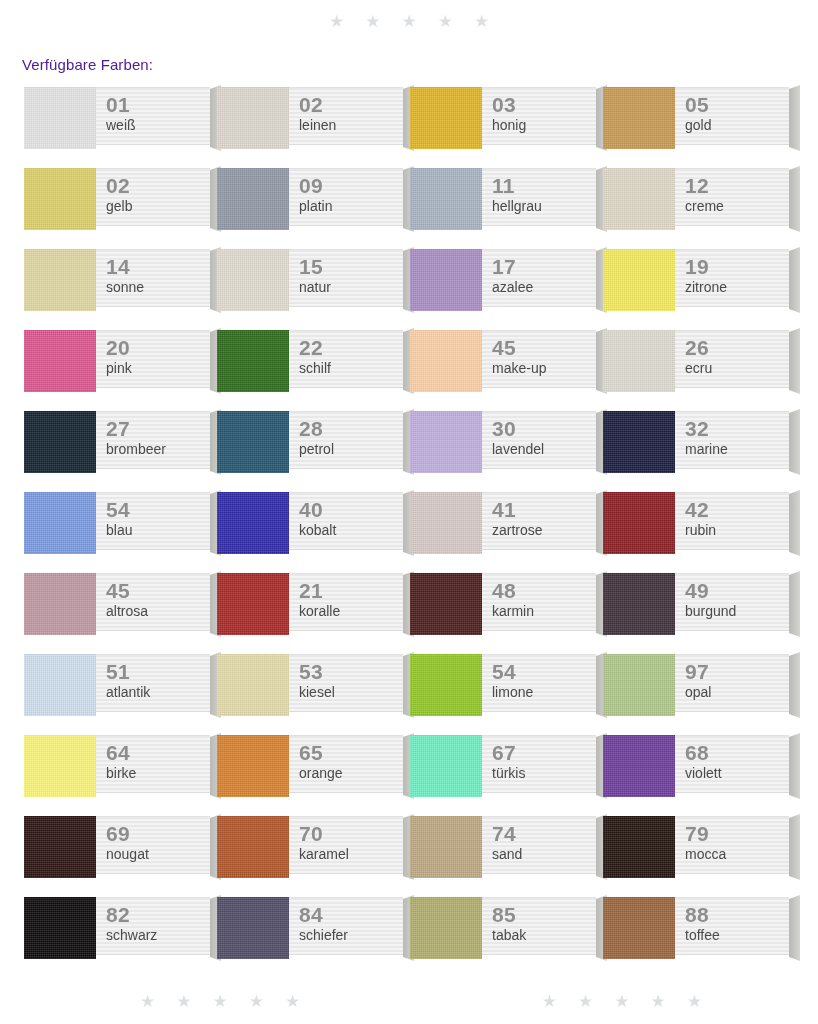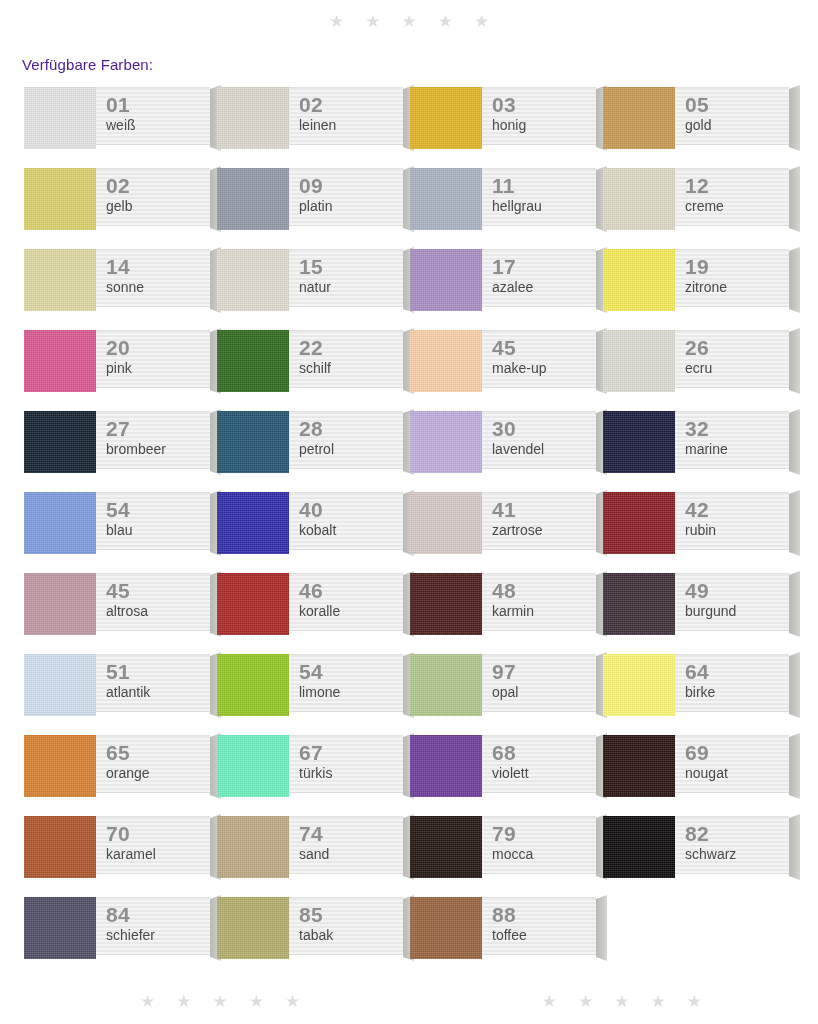--- a/index.html
+++ b/index.html
@@ -330,21 +330,21 @@
       <div class="swatch" style="background-color: rgb(192, 152, 164);"></div>
       <div class="panel">
         <div class="num">45</div>
         <div class="name">altrosa</div>
       </div>
       <div class="fold"></div>
     </div>
     <div class="card">
       <div class="swatch" style="background-color: rgb(169, 39, 37);"></div>
       <div class="panel">
-        <div class="num">46</div>
+        <div class="num">21</div>
         <div class="name">koralle</div>
       </div>
       <div class="fold"></div>
     </div>
     <div class="card">
       <div class="swatch" style="background-color: rgb(76, 29, 28);"></div>
       <div class="panel">
         <div class="num">48</div>
         <div class="name">karmin</div>
       </div>
@@ -360,20 +360,28 @@
     </div>
     <div class="card">
       <div class="swatch" style="background-color: rgb(207, 223, 238);"></div>
       <div class="panel">
         <div class="num">51</div>
         <div class="name">atlantik</div>
       </div>
       <div class="fold"></div>
     </div>
     <div class="card">
+      <div class="swatch" style="background-color: rgb(227, 220, 172);"></div>
+      <div class="panel">
+        <div class="num">53</div>
+        <div class="name">kiesel</div>
+      </div>
+      <div class="fold"></div>
+    </div>
+    <div class="card">
       <div class="swatch" style="background-color: rgb(147, 199, 39);"></div>
       <div class="panel">
         <div class="num">54</div>
         <div class="name">limone</div>
       </div>
       <div class="fold"></div>
     </div>
     <div class="card">
       <div class="swatch" style="background-color: rgb(175, 201, 140);"></div>
       <div class="panel">

